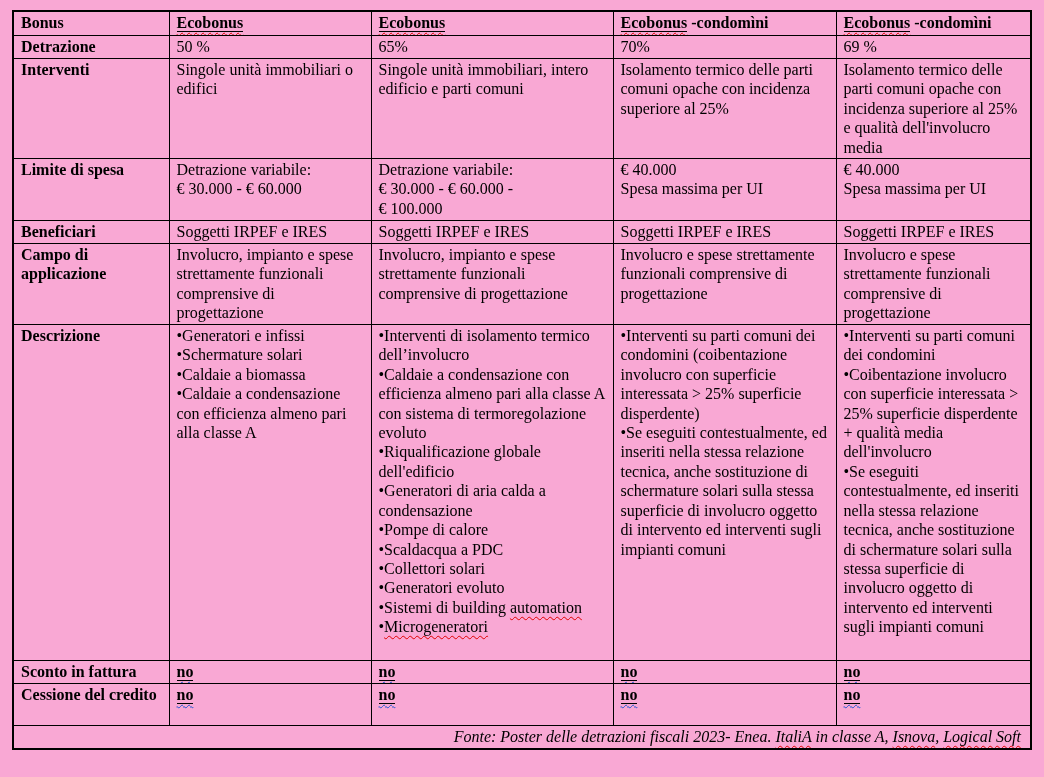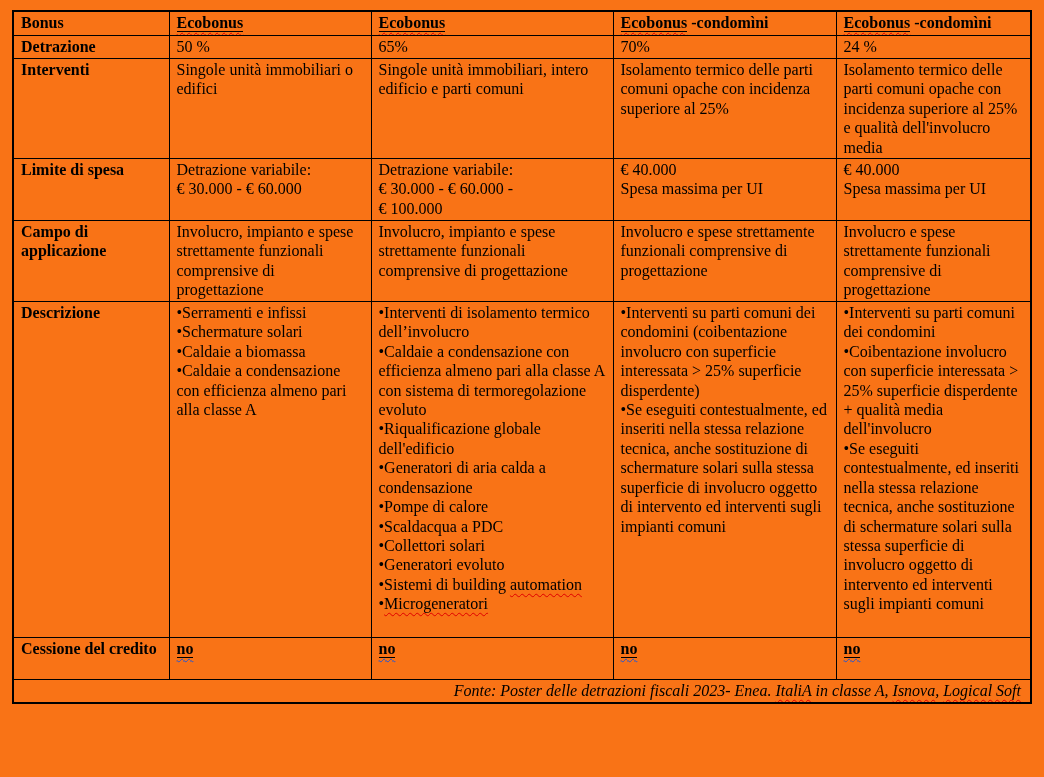--- a/index.html
+++ b/index.html
@@ -1,20 +1,20 @@
 <!DOCTYPE html>
 <html><head>
 <meta charset="utf-8">
 <style>
   html,body{margin:0;padding:0;}
   body{
     width:1044px;height:777px;overflow:hidden;background:#ffffff;
     font-family:"Liberation Serif", serif;color:#000;
   }
-  .page{position:relative;width:1044px;height:777px;background:#f97316;}
+  .page{position:relative;width:1044px;height:777px;background:#f9a8d4;}
   table.doc-table{
     position:absolute;left:12px;top:10px;width:1018px;
     border-collapse:collapse;table-layout:fixed;
     border:2px solid #000;
   }
   td{
     border:1px solid #000;vertical-align:top;
     padding:1px 6px 1px 7px;
     font-size:16px;line-height:19.4px;
     overflow:hidden;
@@ -80,21 +80,21 @@
         <td><span class="brand">Ecobonus</span><span class="hdr-suffix"></span></td>
         <td><span class="brand">Ecobonus</span><span class="hdr-suffix"> -condomìni</span></td>
         <td><span class="brand">Ecobonus</span><span class="hdr-suffix"> -condomìni</span></td>
       </tr>
 
       <tr class="r-detrazione">
         <td class="lbl">Detrazione</td>
         <td>50 %</td>
         <td>65%</td>
         <td>70%</td>
-        <td>24 %</td>
+        <td>69 %</td>
       </tr>
 
       <tr class="r-interventi">
         <td class="lbl">Interventi</td>
         <td>Singole unità immobiliari o edifici</td>
         <td>Singole unità immobiliari, intero edificio e parti comuni</td>
         <td>Isolamento termico delle parti comuni opache con incidenza superiore al 25%</td>
         <td>Isolamento termico delle parti comuni opache con incidenza superiore al 25% e qualità dell'involucro media</td>
       </tr>
 
@@ -105,33 +105,40 @@
         <td class="pre">Detrazione variabile:
 € 30.000 - € 60.000 -
 € 100.000</td>
         <td class="pre">€ 40.000
 Spesa massima per UI</td>
         <td class="pre">€ 40.000
 Spesa massima per UI</td>
       </tr>
 
 
+      <tr class="r-beneficiari">
+        <td class="lbl">Beneficiari</td>
+        <td>Soggetti IRPEF e IRES</td>
+        <td>Soggetti IRPEF e IRES</td>
+        <td>Soggetti IRPEF e IRES</td>
+        <td>Soggetti IRPEF e IRES</td>
+      </tr>
 
       <tr class="r-campo">
         <td class="lbl">Campo di applicazione</td>
         <td>Involucro, impianto e spese strettamente funzionali comprensive di progettazione</td>
         <td>Involucro, impianto e spese strettamente funzionali comprensive di progettazione</td>
         <td>Involucro e spese strettamente funzionali comprensive di progettazione</td>
         <td>Involucro e spese strettamente funzionali comprensive di progettazione</td>
       </tr>
 
       <tr class="r-descrizione">
         <td class="lbl">Descrizione</td>
         <td>
-            <div>•Serramenti e infissi</div>
+            <div>•Generatori e infissi</div>
             <div>•Schermature solari</div>
             <div>•Caldaie a biomassa</div>
             <div>•Caldaie a condensazione con efficienza almeno pari alla classe A</div>
           </td>
         <td>
             <div>•Interventi di isolamento termico dell’involucro</div>
             <div>•Caldaie a condensazione con efficienza almeno pari alla classe A con sistema di termoregolazione evoluto</div>
             <div>•Riqualificazione globale dell'edificio</div>
             <div>•Generatori di aria calda a condensazione</div>
             <div>•Pompe di calore</div>
@@ -146,20 +153,27 @@
             <div>•Se eseguiti contestualmente, ed inseriti nella stessa relazione tecnica, anche sostituzione di schermature solari sulla stessa superficie di involucro oggetto di intervento ed interventi sugli impianti comuni</div>
           </td>
         <td>
             <div>•Interventi su parti comuni dei condomini</div>
             <div>•Coibentazione involucro con superficie interessata &gt; 25% superficie disperdente + qualità media dell'involucro</div>
             <div>•Se eseguiti contestualmente, ed inseriti nella stessa relazione tecnica, anche sostituzione di schermature solari sulla stessa superficie di involucro oggetto di intervento ed interventi sugli impianti comuni</div>
           </td>
       </tr>
 
 
+      <tr class="r-sconto">
+        <td class="lbl">Sconto in fattura</td>
+        <td><span class="no-val">no</span></td>
+        <td><span class="no-val">no</span></td>
+        <td><span class="no-val">no</span></td>
+        <td><span class="no-val">no</span></td>
+      </tr>
 
       <tr class="r-cessione">
         <td class="lbl">Cessione del credito</td>
         <td><span class="no-val">no</span></td>
         <td><span class="no-val">no</span></td>
         <td><span class="no-val">no</span></td>
         <td><span class="no-val">no</span></td>
       </tr>
 
       <tr class="r-fonte">

